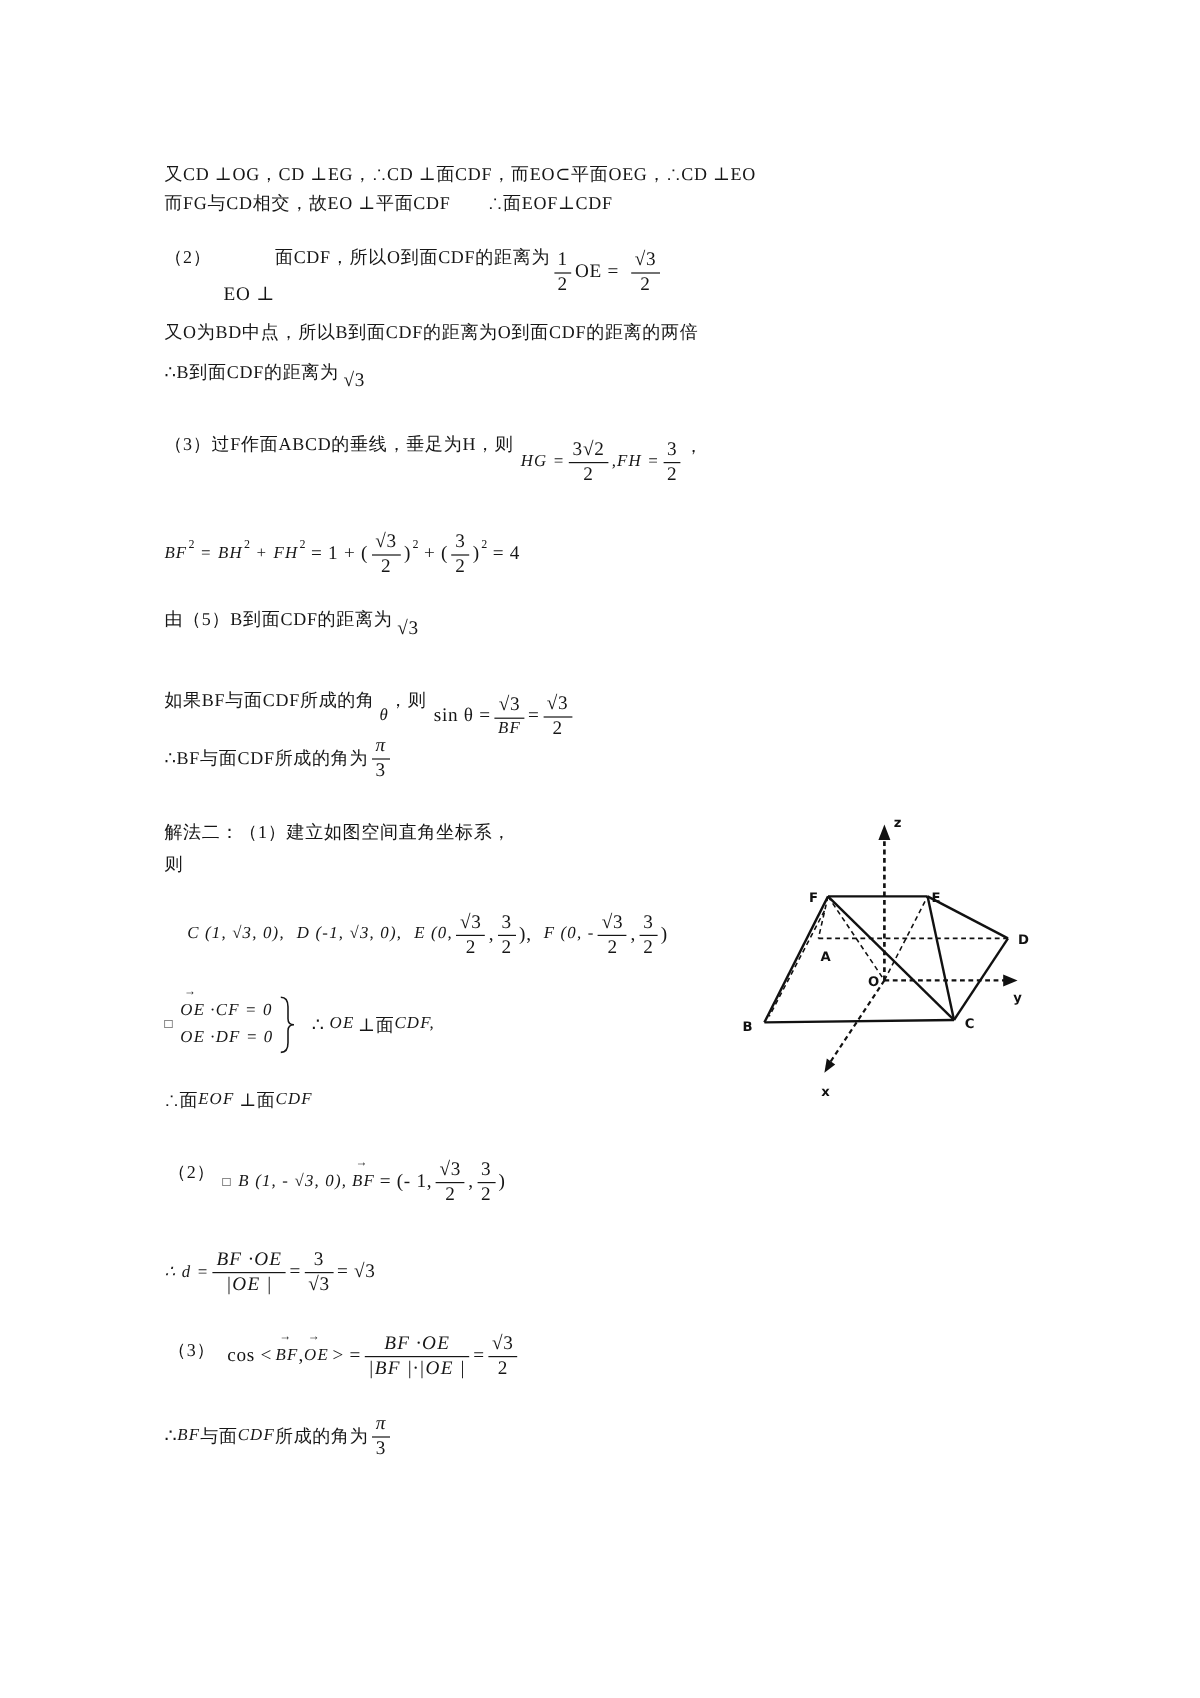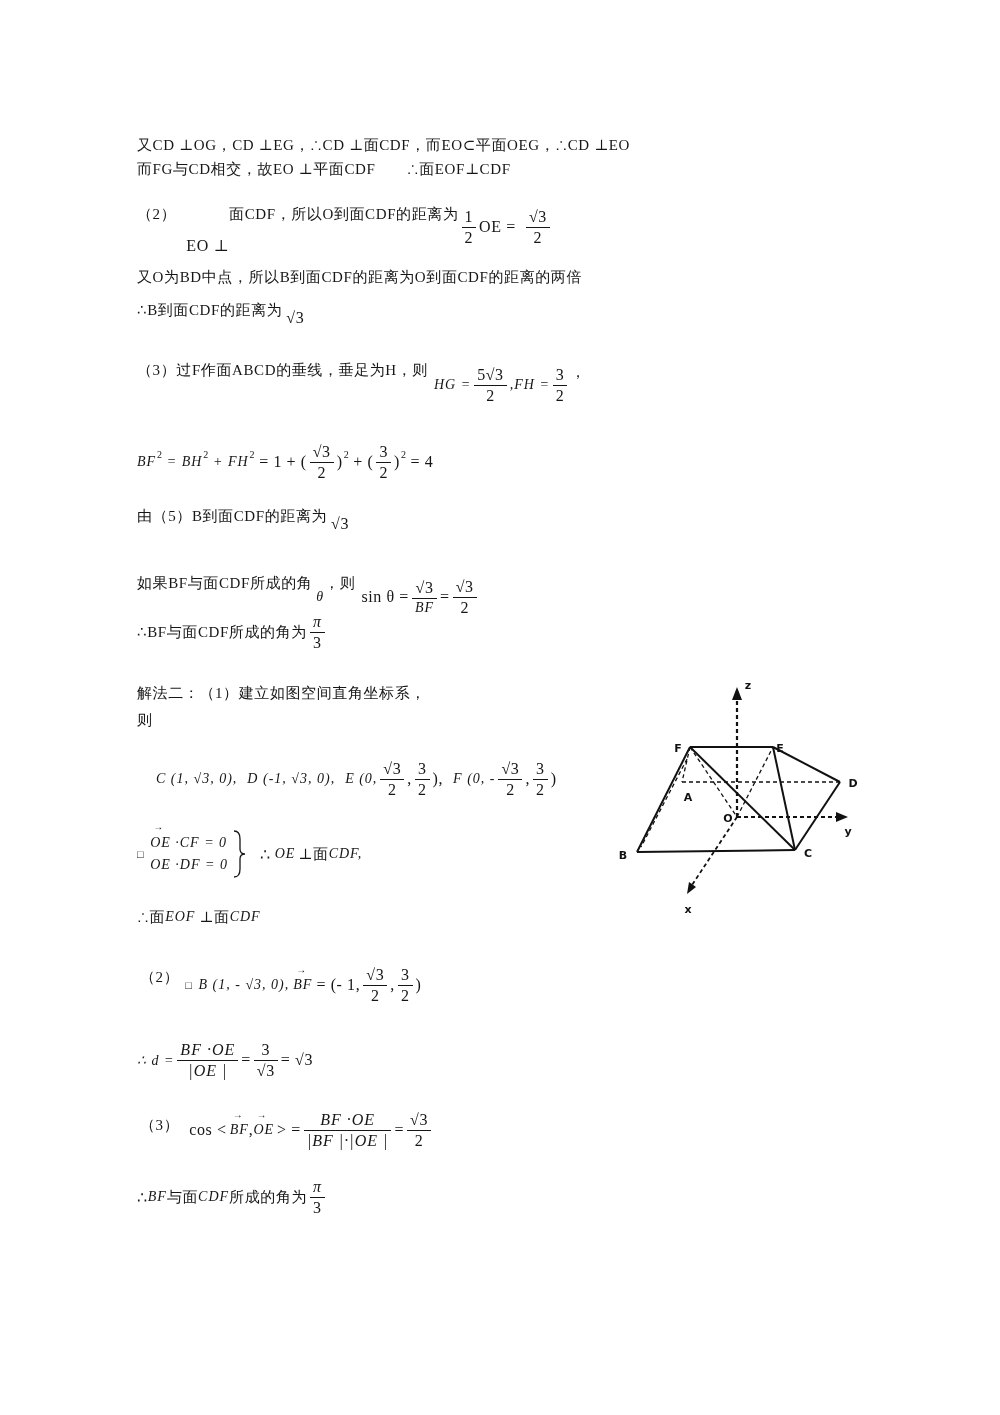--- a/index.html
+++ b/index.html
@@ -64,21 +64,21 @@
 <div class="row cn" style="top:300px;height:28px;">
   <span class="up4">∴B到面CDF的距离为</span>
   <span class="mr dn4" style="margin-left:4px;">√3</span>
 </div>
 
 <div class="row" style="top:360px;height:50px;left:137px;">
   <span class="cn up15">（3）</span>
   <span class="cn up15">过F作面ABCD的垂线，垂足为H，则</span>
   <span class="mi" style="margin-left:6px;">HG =</span>
   <span class="frac">
-    <span class="num">5√3</span>
+    <span class="num">3√2</span>
     <span class="den">2</span>
   </span>
   <span class="mi">,FH =</span>
   <span class="frac">
     <span class="num">3</span>
     <span class="den">2</span>
   </span>
   <span class="cn up13">，</span>
 </div>
 

